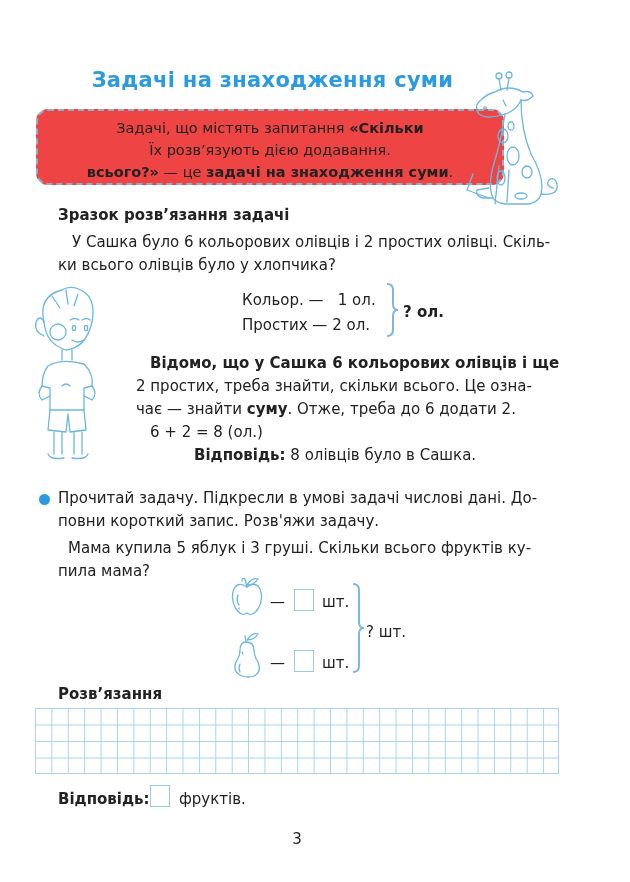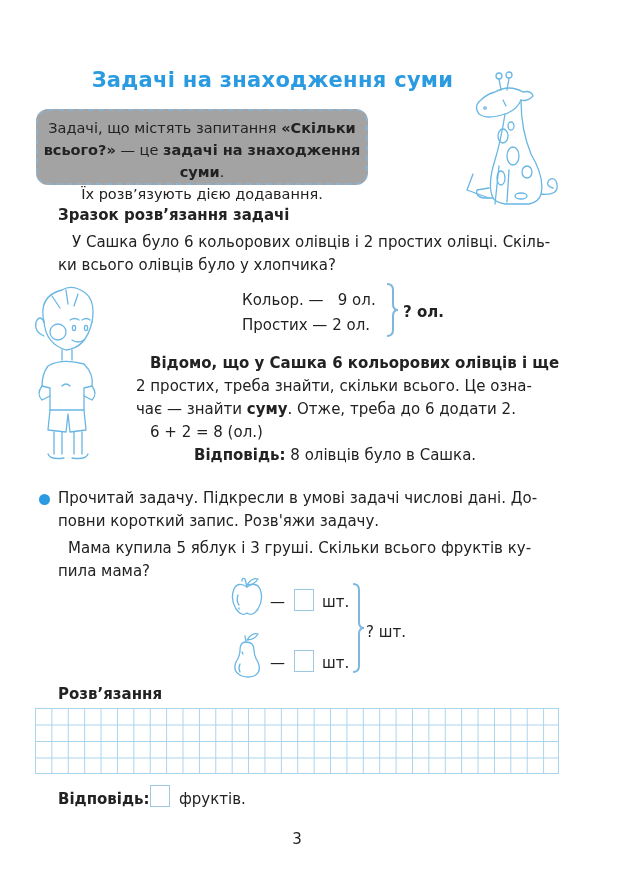--- a/index.html
+++ b/index.html
@@ -5,22 +5,22 @@
   * { box-sizing: border-box; margin: 0; padding: 0; }
   html, body { width: 630px; height: 882px; background: #ffffff; overflow: hidden; }
   body { position: relative; font-family: "DejaVu Sans", sans-serif; color: #222; }
   .abs { position: absolute; }
   .title {
     left: 0; width: 545px; top: 68px; text-align: center;
     font-family: "DejaVu Sans", sans-serif; font-weight: bold;
     font-size: 21px; color: #2a9be0; letter-spacing: 0.3px;
   }
   .rule-box {
-    left: 36px; top: 109px; width: 332px; height: 76px;
-    background: #a3a3a3; border: 2px dashed #8fb0c8; border-radius: 12px;
+    left: 36px; top: 109px; width: 468px; height: 76px;
+    background: #ef4444; border: 2px dashed #8fb0c8; border-radius: 12px;
     text-align: center; font-size: 14.5px; line-height: 22px; padding-top: 6px;
     color: #222;
   }
   .rule-box b { font-weight: bold; }
   .txt { font-size: 15px; line-height: 23px; color: #222; }
   .bold { font-weight: bold; }
   .section-heading { font-size: 15px; font-weight: bold; }
   .brace { stroke: #7fb6de; fill: none; stroke-width: 2; }
   .illus { stroke: #6ab7e3; fill: none; stroke-width: 1.3; stroke-linecap: round; stroke-linejoin: round; }
   .bullet { width: 11px; height: 11px; border-radius: 50%; background: #2a9be0; }
@@ -36,22 +36,22 @@
   }
   .page-num { left: 0; width: 594px; text-align: center; top: 830px; font-size: 15px; }
 </style>
 </head>
 <body>
 
 <div class="abs title">Задачі на знаходження суми</div>
 
 <div class="abs rule-box">
   <div><span>Задачі, що містять запитання </span><b>«Скільки</b></div>
+  <div>Їх розв’язують дією додавання.</div>
   <div><b>всього?»</b><span> — це </span><b>задачі на знаходження суми</b><span>.</span></div>
-  <div>Їх розв’язують дією додавання.</div>
 </div>
 
 <svg class="abs" style="left:465px; top:70px;" width="110" height="150" viewBox="0 0 110 150">
   <g class="illus">
     <circle cx="34" cy="6" r="3"></circle>
       <circle cx="44" cy="5" r="3"></circle>
     <path d="M34 9 L36 20 M44 8 L42 20"></path>
     <path d="M30 22 Q44 14 58 22 Q66 20 68 26 Q62 32 56 30 Q52 40 40 44 Q22 50 14 44 Q8 36 16 30 Q22 24 30 22 Z"></path>
     <path d="M38 30 L41 36"></path>
       <circle cx="20" cy="38" r="1.2"></circle>
@@ -90,21 +90,21 @@
     <path d="M26 84 Q40 76 62 82 Q72 92 70 104 L62 106 L62 128 L28 128 L28 106 L20 104 Q20 92 26 84 Z"></path>
     <path d="M20 104 Q14 112 20 118 L28 114 M70 104 Q76 112 70 118 L62 114"></path>
     <path d="M28 128 L26 148 L44 150 L46 132 L48 150 L64 148 L62 128"></path>
     <path d="M32 150 L32 172 M40 150 L40 172 M52 150 L52 172 M60 150 L60 172"></path>
     <path d="M26 172 Q28 178 42 176 M50 176 Q64 178 66 172"></path>
     <path d="M40 104 Q44 100 48 104"></path>
   </g>
 </svg>
 
 <div class="abs txt" style="left:242px; top:289px;">
-  <span>Кольор. —</span>&nbsp;&nbsp;&nbsp;<span>9 ол.</span>
+  <span>Кольор. —</span>&nbsp;&nbsp;&nbsp;<span>1 ол.</span>
 </div>
 <div class="abs txt" style="left:242px; top:314px;">
   <span>Простих —</span>&nbsp;<span>2 ол.</span>
 </div>
 <svg class="abs" style="left:384px; top:282px;" width="16" height="56" viewBox="0 0 16 56">
   <path class="brace" d="M3 2 Q9 2 9 8 L9 22 Q9 28 14 28 Q9 28 9 34 L9 48 Q9 54 3 54"></path>
 </svg>
 <div class="abs txt" style="left:403px; top:301px;font-weight:bold;">? ол.</div>
 
 <div class="abs txt" style="left:150px; top:352px;font-weight:bold;">Відомо, що у Сашка 6 кольорових олівців і ще</div>

